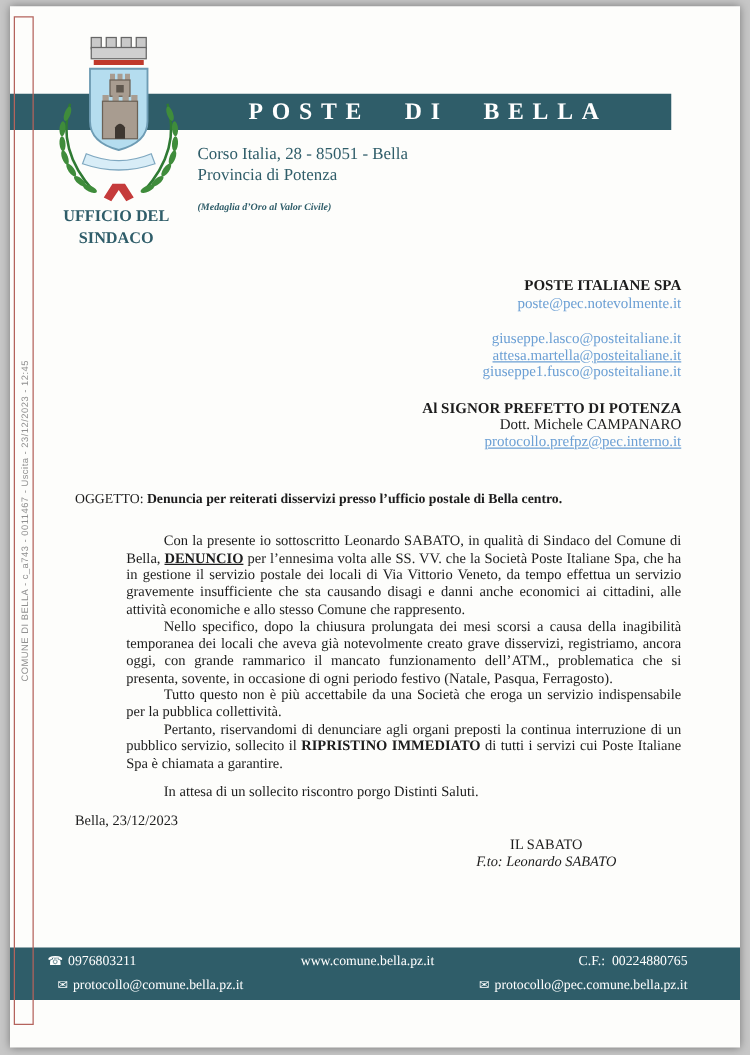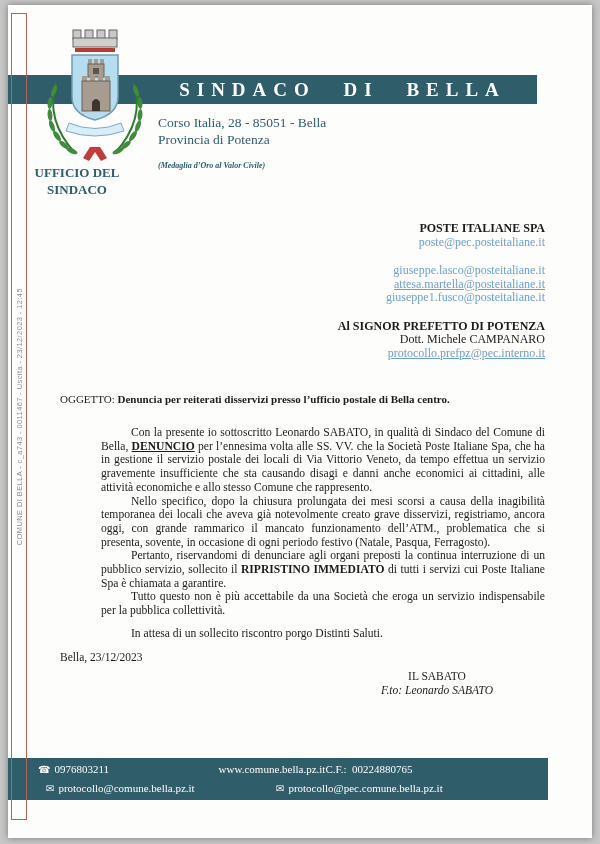--- a/index.html
+++ b/index.html
@@ -17,21 +17,21 @@
                 font-family:"Liberation Sans", sans-serif; font-size:7.5px;
                 color:#8f8f8f; letter-spacing:.4px; white-space:nowrap; }
 
   
   .banner { position:absolute; left:0; top:70px; width:529px; height:29px;
             background:#2f5d69; z-index:1; }
   .banner-title { position:absolute; left:140px; top:0; width:389px; height:29px;
             line-height:29px; text-align:center; color:#fff; font-weight:bold;
             font-size:19px; letter-spacing:7px; word-spacing:16px; }
   .coa { position:absolute; left:34px; top:20px; z-index:3; }
-  .office { position:absolute; left:0; top:159px; width:138px; text-align:center;
+  .office { position:absolute; left:16px; top:159px; width:138px; text-align:center;
             color:#2f5d69; font-weight:bold; font-size:13px; line-height:17px; }
   .office span { display:block; }
   .addr { position:absolute; left:150px; top:110px; width:380px; 
           color:#2f5d69; font-size:13.5px; line-height:16.5px; }
   .medal { font-size:8px; font-style:italic; font-weight:bold; margin-top:10px; }
 
   
   .recipients { position:absolute; left:200px; right:47px; top:217px;
                 text-align:right; font-size:12px; line-height:13.5px; color:#1c1c1c; }
   .recipients .gap { height:15px; }
@@ -48,43 +48,43 @@
   .body-text p { text-indent:30px; }
   .body-text .closing { margin-top:9px; text-align:left; }
   .u { text-decoration:underline; }
 
   .dateline { position:absolute; left:52px; top:646px; font-size:11.5px; color:#1c1c1c; }
   .signature { position:absolute; left:334px; top:664px; width:190px;
                text-align:center; font-size:11.5px; line-height:14px; color:#1c1c1c; }
   .sig-name { font-style:italic; }
 
   
-  .footer { position:absolute; left:0; top:753px; width:540px; height:42px;
+  .footer { position:absolute; left:0; top:753px; width:584px; height:42px;
             background:#2f5d69; color:#fff; font-size:11px; z-index:2;
             padding:2px 42px 0 30px; }
   .f-row { display:flex; align-items:center; line-height:19px; }
   .f-left { flex:1; text-align:left; }
   .f-mid  { flex:0 0 auto; text-align:center; }
-  .f-right{ flex:1; }
+  .f-right{ flex:1; text-align:right; }
   .f-ico  { font-family:"DejaVu Sans", sans-serif; font-size:10px; margin-right:4px; }
   .f-link { color:#fff; text-decoration:none; }
   .r2-left { margin-left:8px; }
 </style>
 </head>
 <body>
 
 <div class="stage">
   <div class="page">
 
     <div class="stamp-box">
       <div class="stamp-text">COMUNE DI BELLA - c_a743 - 0011467 - Uscita - 23/12/2023 - 12:45</div>
     </div>
 
     <div class="banner">
-      <div class="banner-title">SINDACO DI BELLA</div>
+      <div class="banner-title">POSTE DI BELLA</div>
     </div>
 
     <svg class="coa" width="106" height="142" viewBox="0 0 106 142">
       <g>
         <rect x="31" y="5" width="8" height="9" fill="#c9c9c9" stroke="#666" stroke-width="1"></rect>
         <rect x="43" y="5" width="8" height="9" fill="#c9c9c9" stroke="#666" stroke-width="1"></rect>
         <rect x="55" y="5" width="8" height="9" fill="#c9c9c9" stroke="#666" stroke-width="1"></rect>
         <rect x="67" y="5" width="8" height="9" fill="#c9c9c9" stroke="#666" stroke-width="1"></rect>
         <rect x="31" y="13" width="44" height="9" fill="#cfcfcf" stroke="#666" stroke-width="1"></rect>
         <rect x="33" y="23" width="40" height="4" fill="#c0392b"></rect>
@@ -131,41 +131,41 @@
     </div>
 
     <div class="addr">
       <div>Corso Italia, 28 - 85051 - Bella</div>
       <div>Provincia di Potenza</div>
       <div class="medal">(Medaglia d’Oro al Valor Civile)</div>
     </div>
 
     <div class="recipients">
       <div class="r-bold">POSTE ITALIANE SPA</div>
-      <a class="email">poste@pec.posteitaliane.it</a>
+      <a class="email">poste@pec.notevolmente.it</a>
       <div class="gap"></div>
       <a class="email">giuseppe.lasco@posteitaliane.it</a>
       <a class="email u">attesa.martella@posteitaliane.it</a>
       <a class="email">giuseppe1.fusco@posteitaliane.it</a>
       <div class="gap"></div>
       <div class="r-bold">Al SIGNOR PREFETTO DI POTENZA</div>
       <div>Dott. Michele CAMPANARO</div>
       <a class="email u">protocollo.prefpz@pec.interno.it</a>
     </div>
 
     <div class="subject">
       <span>OGGETTO:</span>
       <b>Denuncia per reiterati disservizi presso l’ufficio postale di Bella centro.</b>
     </div>
 
     <div class="body-text">
       <p><span>Con la presente io sottoscritto Leonardo SABATO, in qualità di Sindaco del Comune di Bella, </span><b class="u">DENUNCIO</b><span> per l’ennesima volta alle SS. VV. che la Società Poste Italiane Spa, che ha in gestione il servizio postale dei locali di Via Vittorio Veneto, da tempo effettua un servizio gravemente insufficiente che sta causando disagi e danni anche economici ai cittadini, alle attività economiche e allo stesso Comune che rappresento.</span></p>
       <p>Nello specifico, dopo la chiusura prolungata dei mesi scorsi a causa della inagibilità temporanea dei locali che aveva già notevolmente creato grave disservizi, registriamo, ancora oggi, con grande rammarico il mancato funzionamento dell’ATM., problematica che si presenta, sovente, in occasione di ogni periodo festivo (Natale, Pasqua, Ferragosto).</p>
+      <p>Tutto questo non è più accettabile da una Società che eroga un servizio indispensabile per la pubblica collettività.</p>
       <p><span>Pertanto, riservandomi di denunciare agli organi preposti la continua interruzione di un pubblico servizio, sollecito il </span><b>RIPRISTINO IMMEDIATO</b><span> di tutti i servizi cui Poste Italiane Spa è chiamata a garantire.</span></p>
-      <p>Tutto questo non è più accettabile da una Società che eroga un servizio indispensabile per la pubblica collettività.</p>
       <p class="closing">In attesa di un sollecito riscontro porgo Distinti Saluti.</p>
     </div>
 
     <div class="dateline">Bella, 23/12/2023</div>
 
     <div class="signature">
       <div>IL SABATO</div>
       <div class="sig-name">F.to: Leonardo SABATO</div>
     </div>
 

